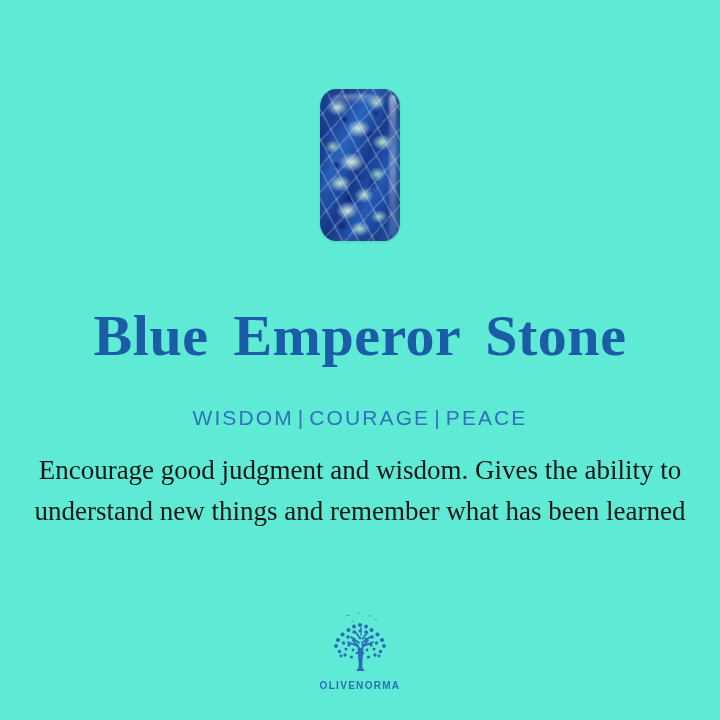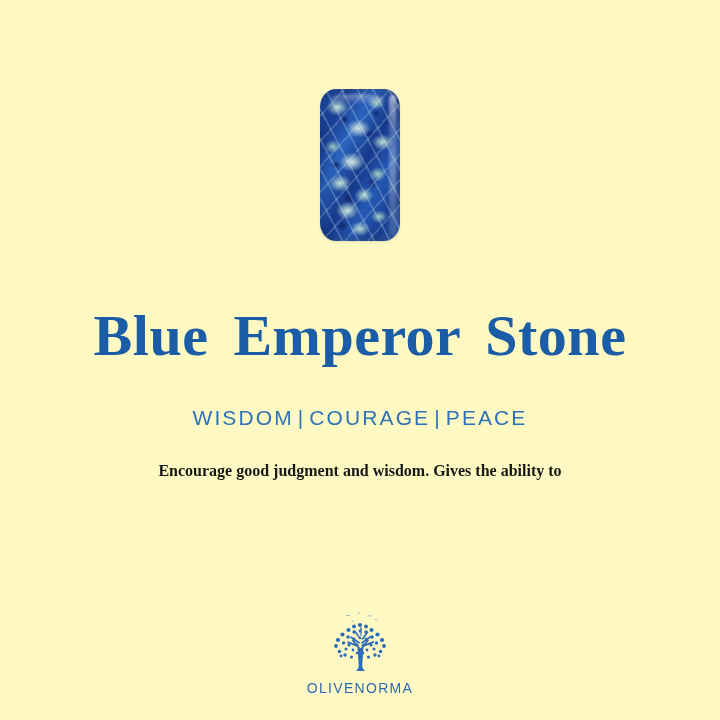--- a/index.html
+++ b/index.html
@@ -12,21 +12,21 @@
     height: 720px;
     overflow: hidden;
     font-family: "Liberation Serif", serif;
     -webkit-font-smoothing: antialiased;
   }
 
   .card {
     position: relative;
     width: 720px;
     height: 720px;
-    background: #fef9c3;
+    background: #5eead4;
     box-sizing: border-box;
   }
 
   
   .product-image-wrap {
     position: absolute;
     left: 0;
     top: 88px;
     width: 720px;
     height: 154px;
@@ -139,22 +139,22 @@
   }
 
   
   .description {
     position: absolute;
     left: 22px;
     top: 450px;
     width: 676px;
     text-align: center;
     font-family: "Liberation Serif", serif;
-    font-weight: 700;
-    font-size: 16px;
+    font-weight: 400;
+    font-size: 27px;
     line-height: 41px;
     color: #171717;
   }
   .desc-line { display: block; white-space: nowrap; }
 
   
   .brand {
     position: absolute;
     left: 0;
     top: 612px;
@@ -164,22 +164,22 @@
     align-items: center;
   }
   .brand-mark {
     width: 72px;
     height: 66px;
     display: block;
   }
   .brand-name {
     margin-top: 2px;
     font-family: "Liberation Sans", sans-serif;
-    font-weight: 400;
-    font-size: 14px;
+    font-weight: 700;
+    font-size: 10px;
     letter-spacing: 1.3px;
     color: #2b6cb8;
     text-align: center;
   }
 </style>
 </head>
 <body>
 
 <div class="card">
 
@@ -192,20 +192,21 @@
   </div>
 
   <div class="title">Blue Emperor Stone</div>
 
   <div class="keywords">
     <span>WISDOM</span><span class="kw-sep">|</span><span>COURAGE</span><span class="kw-sep">|</span><span>PEACE</span>
   </div>
 
   <div class="description">
     <span class="desc-line">Encourage good judgment and wisdom. Gives the ability to</span>
+    <span class="desc-line">understand new things and remember what has been learned</span>
   </div>
 
   <div class="brand">
     <svg class="brand-mark" viewBox="0 0 72 66" aria-hidden="true">
       <g fill="#2b6cb8">
 
         <path d="M22 4 q2.2-1.8 4.4 0 q-2.2-0.8-4.4 0z"></path>
         <path d="M33 1.5 q2-1.6 4 0 q-2-0.7-4 0z"></path>
         <path d="M43.5 4.5 q2.2-1.8 4.4 0 q-2.2-0.8-4.4 0z"></path>
         <path d="M50 8 q1.8-1.5 3.6 0 q-1.8-0.7-3.6 0z"></path>

